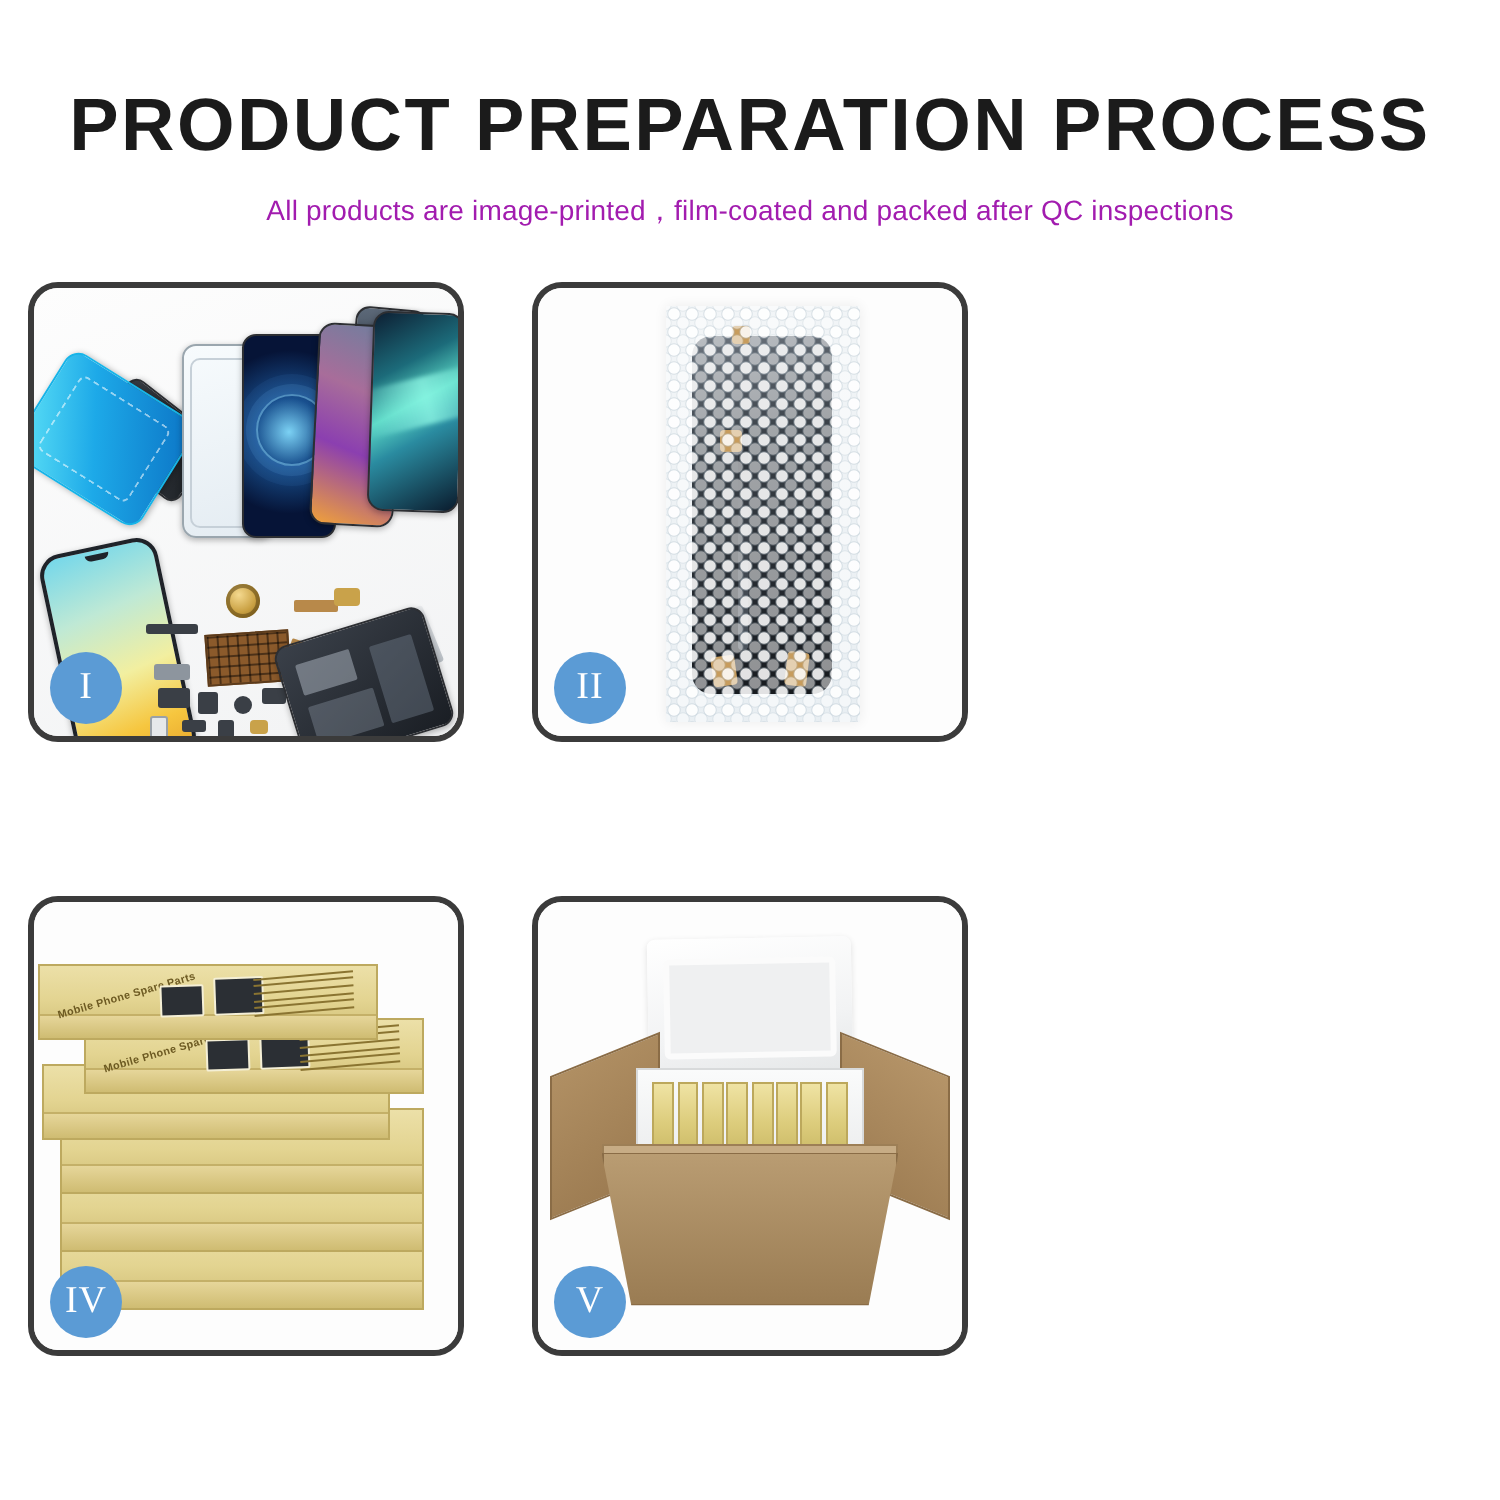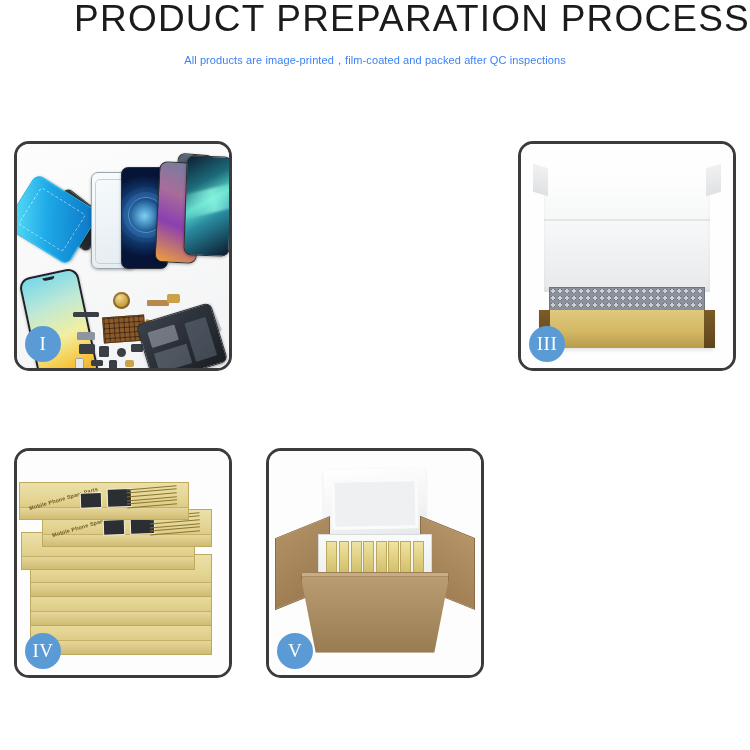--- a/index.html
+++ b/index.html
@@ -12,26 +12,25 @@
   #page {
     position: relative;
     width: 750px; height: 750px;
     background: #ffffff;
   }
 
   
   .header { position: absolute; left: 0; top: 0; width: 750px; text-align: center; }
   .title {
     font-size: 37px; letter-spacing: 1.2px; color: #1b1b1b;
-    font-weight: 400; line-height: 1; 
+    font-weight: 700; line-height: 1; padding-top: 44px;
     white-space: nowrap;
-    text-align: right;
   }
   .subtitle {
-    font-size: 11px; color: #3b82f6; padding-top: 16px; letter-spacing: 0.1px;
+    font-size: 14px; color: #a21caf; padding-top: 16px; letter-spacing: 0.1px;
     white-space: nowrap;
   }
 
   
   .grid {
     position: absolute; left: 14px; top: 141px;
     width: 722px; height: 537px;
     display: grid;
     grid-template-columns: 218px 1fr 218px 1fr 218px;
     grid-template-rows: 230px 1fr 230px;
@@ -428,31 +427,37 @@
 
         <div class="ph-inner phone">
           <span class="strip s1"></span>
             <span class="strip s2"></span>
             <span class="strip s3"></span>
         </div>
       </div>
       <div class="badge">I</div>
     </div>
 
-
-    <div class="panel p3">
+    <div class="panel p2">
       <div class="photo">
-        <div class="lid3">
-          <div class="lid3-fold"></div>
+        <div class="bag">
+          <div class="bag-screen">
+            <div class="bag-flex"></div>
+          </div>
+          <div class="bag-tape t1"></div>
+          <div class="bag-tape t2"></div>
+          <div class="bag-tape t3"></div>
+          <div class="bag-tape t4"></div>
+          <div class="bubbles"></div>
+          <div class="bubbles off"></div>
         </div>
-        <div class="wrap3"></div>
-        <div class="tray3"></div>
       </div>
-      <div class="badge">III</div>
+      <div class="badge">II</div>
     </div>
+
 
     <div class="panel p4">
       <div class="photo">
         <div class="stack">
 
           <div class="sbox" style="left:6%;top:72%;width:86%;height:19%;">
               <span class="side"></span>
             </div>
           <div class="sbox" style="left:6%;top:59%;width:86%;height:19%;">
               <span class="side"></span>

